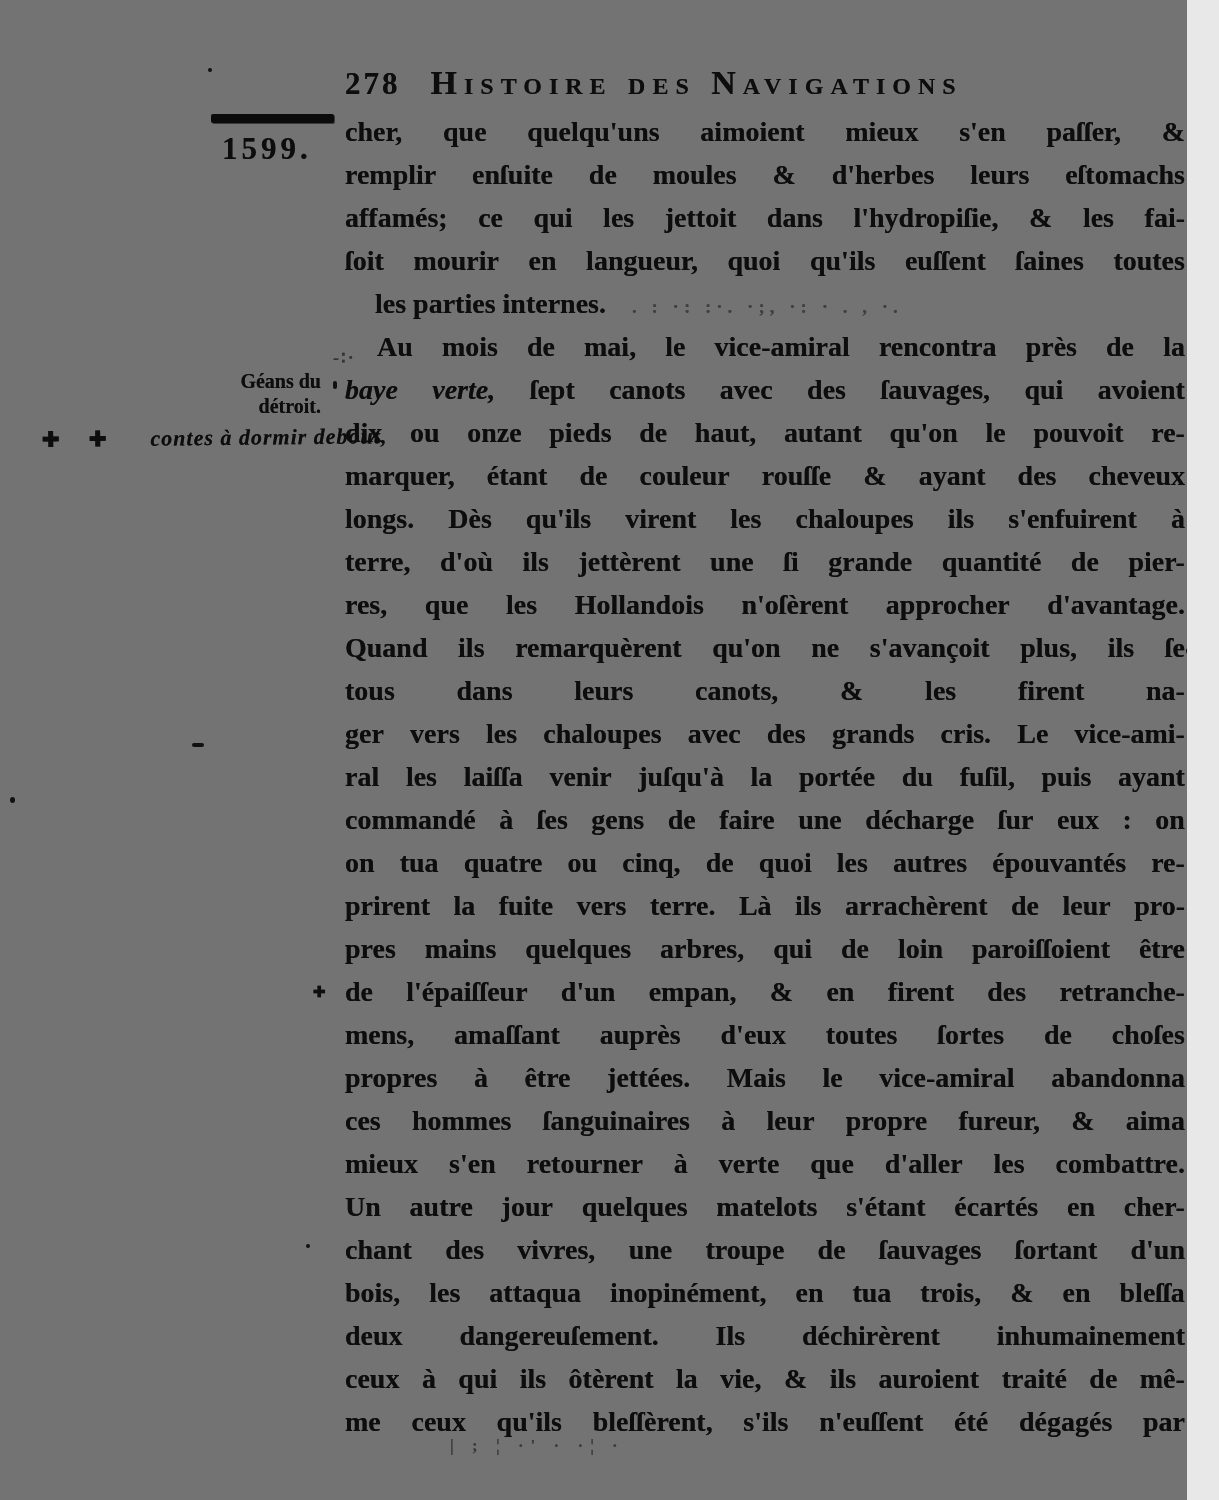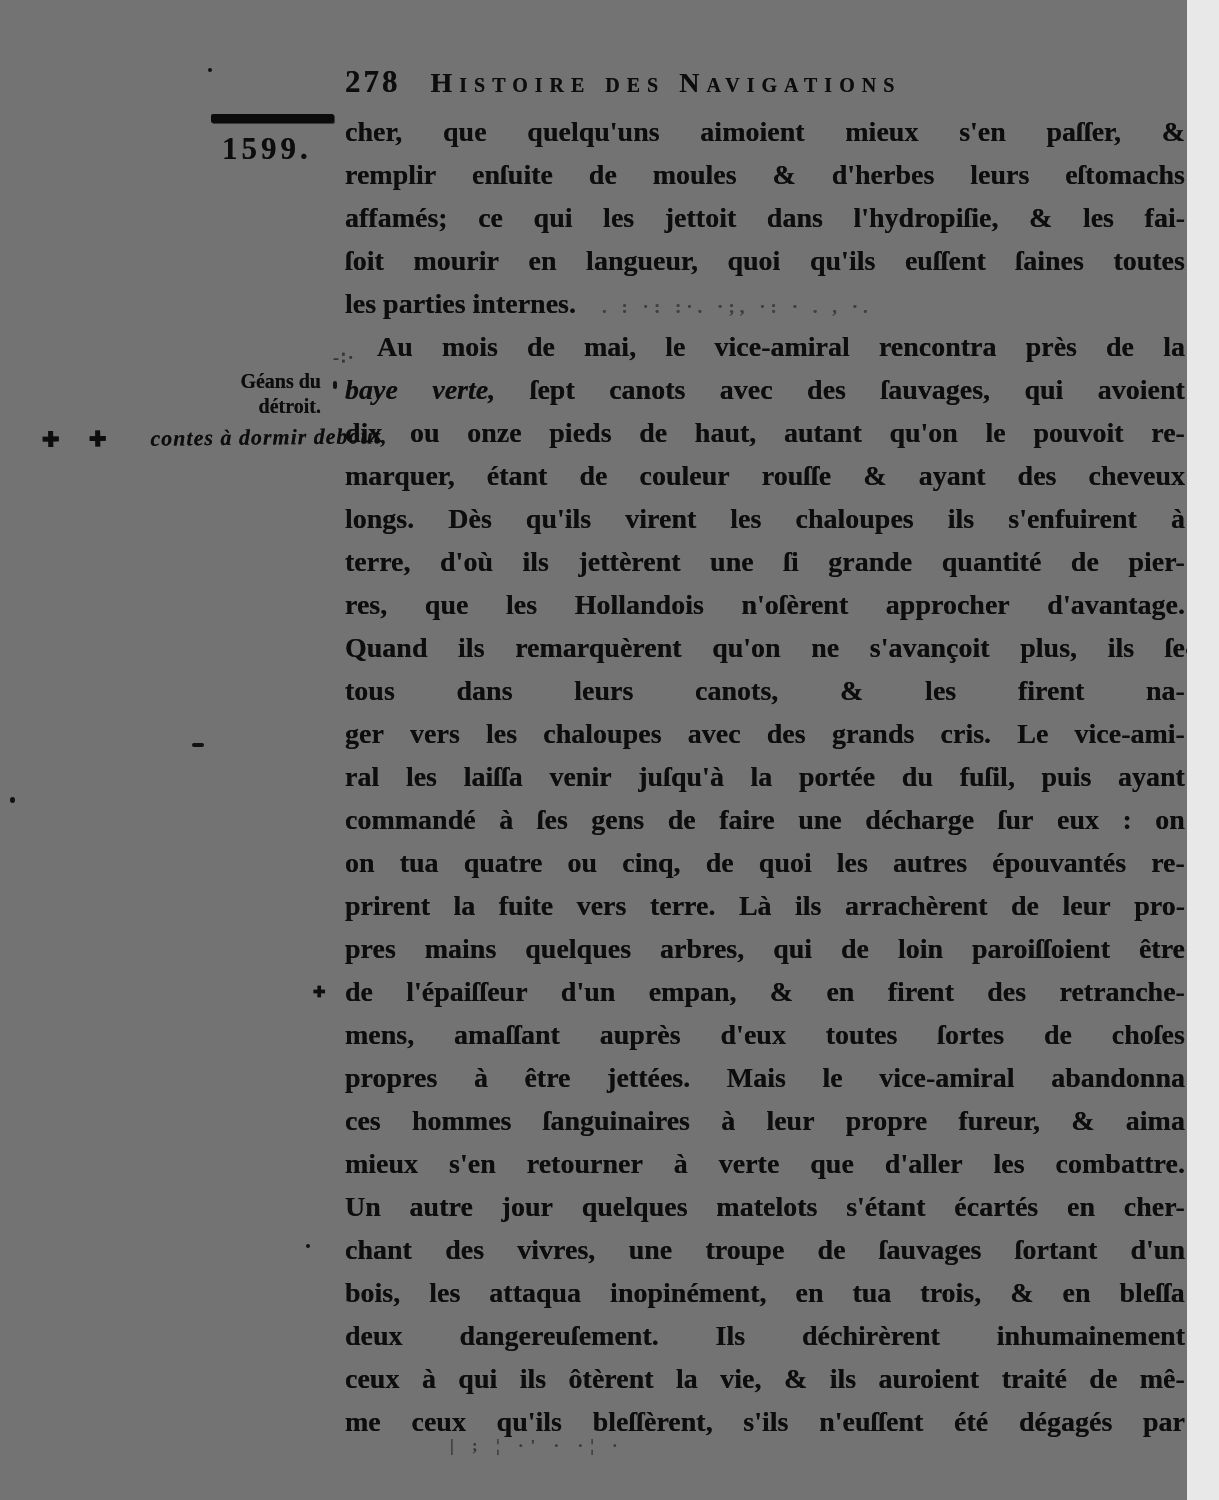--- a/index.html
+++ b/index.html
@@ -4,37 +4,37 @@
 <style>
   html,body{margin:0;padding:0;background:#e8e8e8;}
   .page{
     position:relative;width:1187px;height:1500px;background:#737373;
     font-family:Liberation Serif, serif;color:#0d0d0d;overflow:hidden;
     text-shadow:0 0 .5px rgba(10,10,10,.65);
   }
   
   .header{position:absolute;top:64px;left:345px;width:745px;display:flex;align-items:baseline;}
   .pageno{font-size:31px;font-weight:bold;letter-spacing:3px;}
-  .runtitle{font-variant:small-caps;font-size:28px;font-weight:bold;letter-spacing:7px;margin-left:30px;white-space:nowrap;}
+  .runtitle{font-variant:small-caps;font-size:34px;font-weight:bold;letter-spacing:7px;margin-left:30px;white-space:nowrap;}
   
   .rule{position:absolute;left:211px;top:114px;width:123px;height:9px;background:#0b0b0b;border-radius:2px;box-shadow:1px 1px 0 rgba(0,0,0,.5);}
   .year{position:absolute;left:222px;top:131px;font-size:31px;font-weight:bold;letter-spacing:4px;}
   .margin-note{position:absolute;left:199px;top:369px;width:122px;font-size:20px;font-weight:bold;line-height:25px;}
   .mn1{text-align:right;}
   .mn2{text-align:right;}
   .annotation{position:absolute;left:42px;top:425px;display:flex;align-items:baseline;transform:rotate(-.6deg);}
   .ann-marks{font-size:21px;font-weight:bold;word-spacing:24px;white-space:pre;}
   .ann-text{font-size:22px;font-weight:bold;font-style:italic;margin-left:44px;letter-spacing:1px;white-space:nowrap;}
   .plus{position:absolute;left:313px;top:983px;font-size:15px;font-weight:bold;}
   .star{position:absolute;left:1188px;top:375px;font-size:20px;font-weight:bold;transform:rotate(12deg);}
   
   .bodycol{position:absolute;left:345px;top:116px;width:840px;}
   .line{display:flex;justify-content:space-between;height:43px;font-size:28px;font-weight:bold;align-items:baseline;white-space:pre;gap:15px;}
   .line.ind{padding-left:32px;}
-  .line.nj{display:block;white-space:nowrap;}
+  .line.nj{display:block;white-space:nowrap;margin-left:30px;}
   .it{font-style:italic;}
   .ghost{opacity:.5;font-size:19px;letter-spacing:5px;font-weight:bold;margin-left:26px;}
   .lead-ghost{position:absolute;left:333px;top:347px;font-size:18px;opacity:.6;letter-spacing:2px;font-weight:bold;}
   .artifact-bottom{position:absolute;left:450px;top:1436px;font-size:17px;opacity:.55;letter-spacing:7px;font-weight:bold;}
   
   .speck{position:absolute;background:#111;border-radius:50%;}
   .sp1{left:10px;top:797px;width:5px;height:6px;}
   .sp2{left:192px;top:743px;width:12px;height:4px;border-radius:2px;}
   .sp3{left:1186px;top:648px;width:4px;height:6px;}
   .sp4{left:1193px;top:653px;width:3px;height:6px;}

